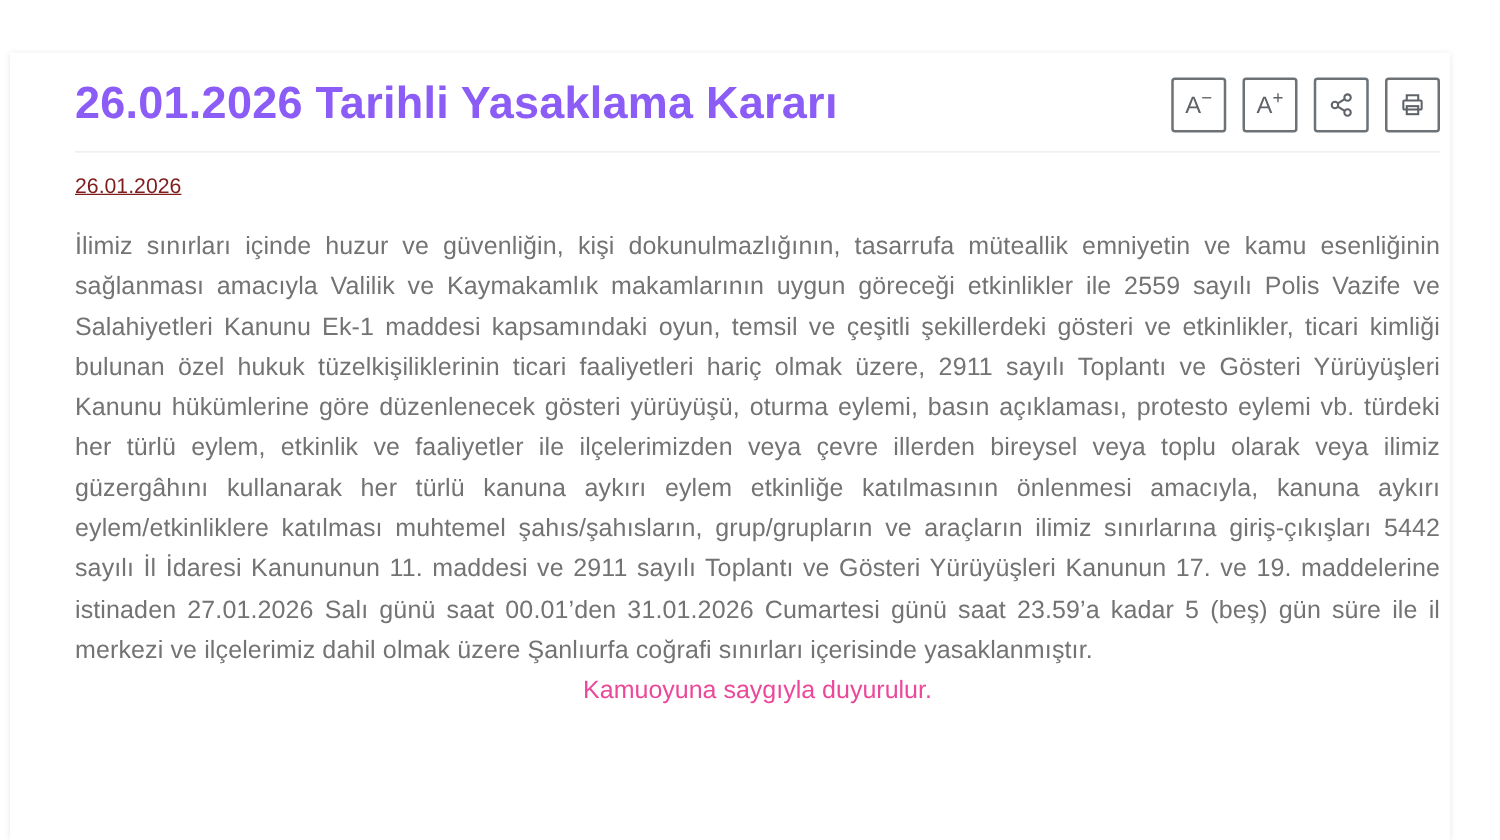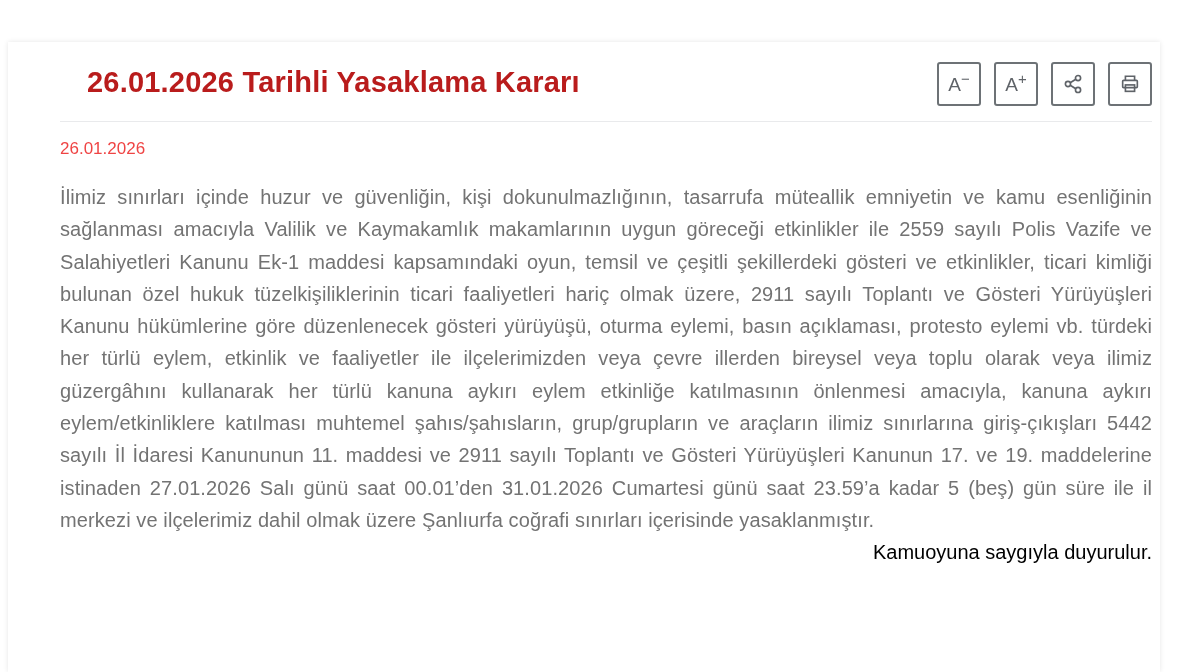--- a/index.html
+++ b/index.html
@@ -18,26 +18,25 @@
   }
 
   .title-row {
     display: flex;
     align-items: flex-start;
     justify-content: space-between;
     padding-top: 2px;
   }
 
   .page-title {
-    font-size: 29px;
+    font-size: 36px;
     font-weight: bold;
-    color: #b91c1c;
+    color: #8b5cf6;
     letter-spacing: 0.2px;
     line-height: 44px;
-    margin-left: 27px;
   }
 
   .toolbar { display: flex; gap: 13px; margin-top: 2px; }
 
   .tool-btn {
     width: 44px; height: 44px;
     background: #ffffff;
     border: 2px solid #6d7276;
     border-radius: 3px;
     color: #5f6368;
@@ -53,37 +52,38 @@
 
   .title-divider {
     border: none;
     border-top: 1px solid #e9eaec;
     margin-top: 15px;
   }
 
   .article-date {
     margin-top: 17px;
     font-size: 17px;
-    color: #ef4444;
+    color: #7f1d1d;
+    text-decoration: underline;
   }
 
   .article-body {
     margin-top: 22px;
     font-size: 20px;
     line-height: 32.3px;
     color: #737373;
     text-align: justify;
     letter-spacing: 0.1px;
   }
 
   .article-closing {
     font-size: 20px;
     line-height: 32.3px;
-    color: #000000;
-    text-align: right;
+    color: #ec4899;
+    text-align: center;
   }
 </style>
 </head>
 <body>
 
 <div class="page">
   <div class="content-card">
 
     <div class="title-row">
       <h1 class="page-title">26.01.2026 Tarihli Yasaklama Kararı</h1>

